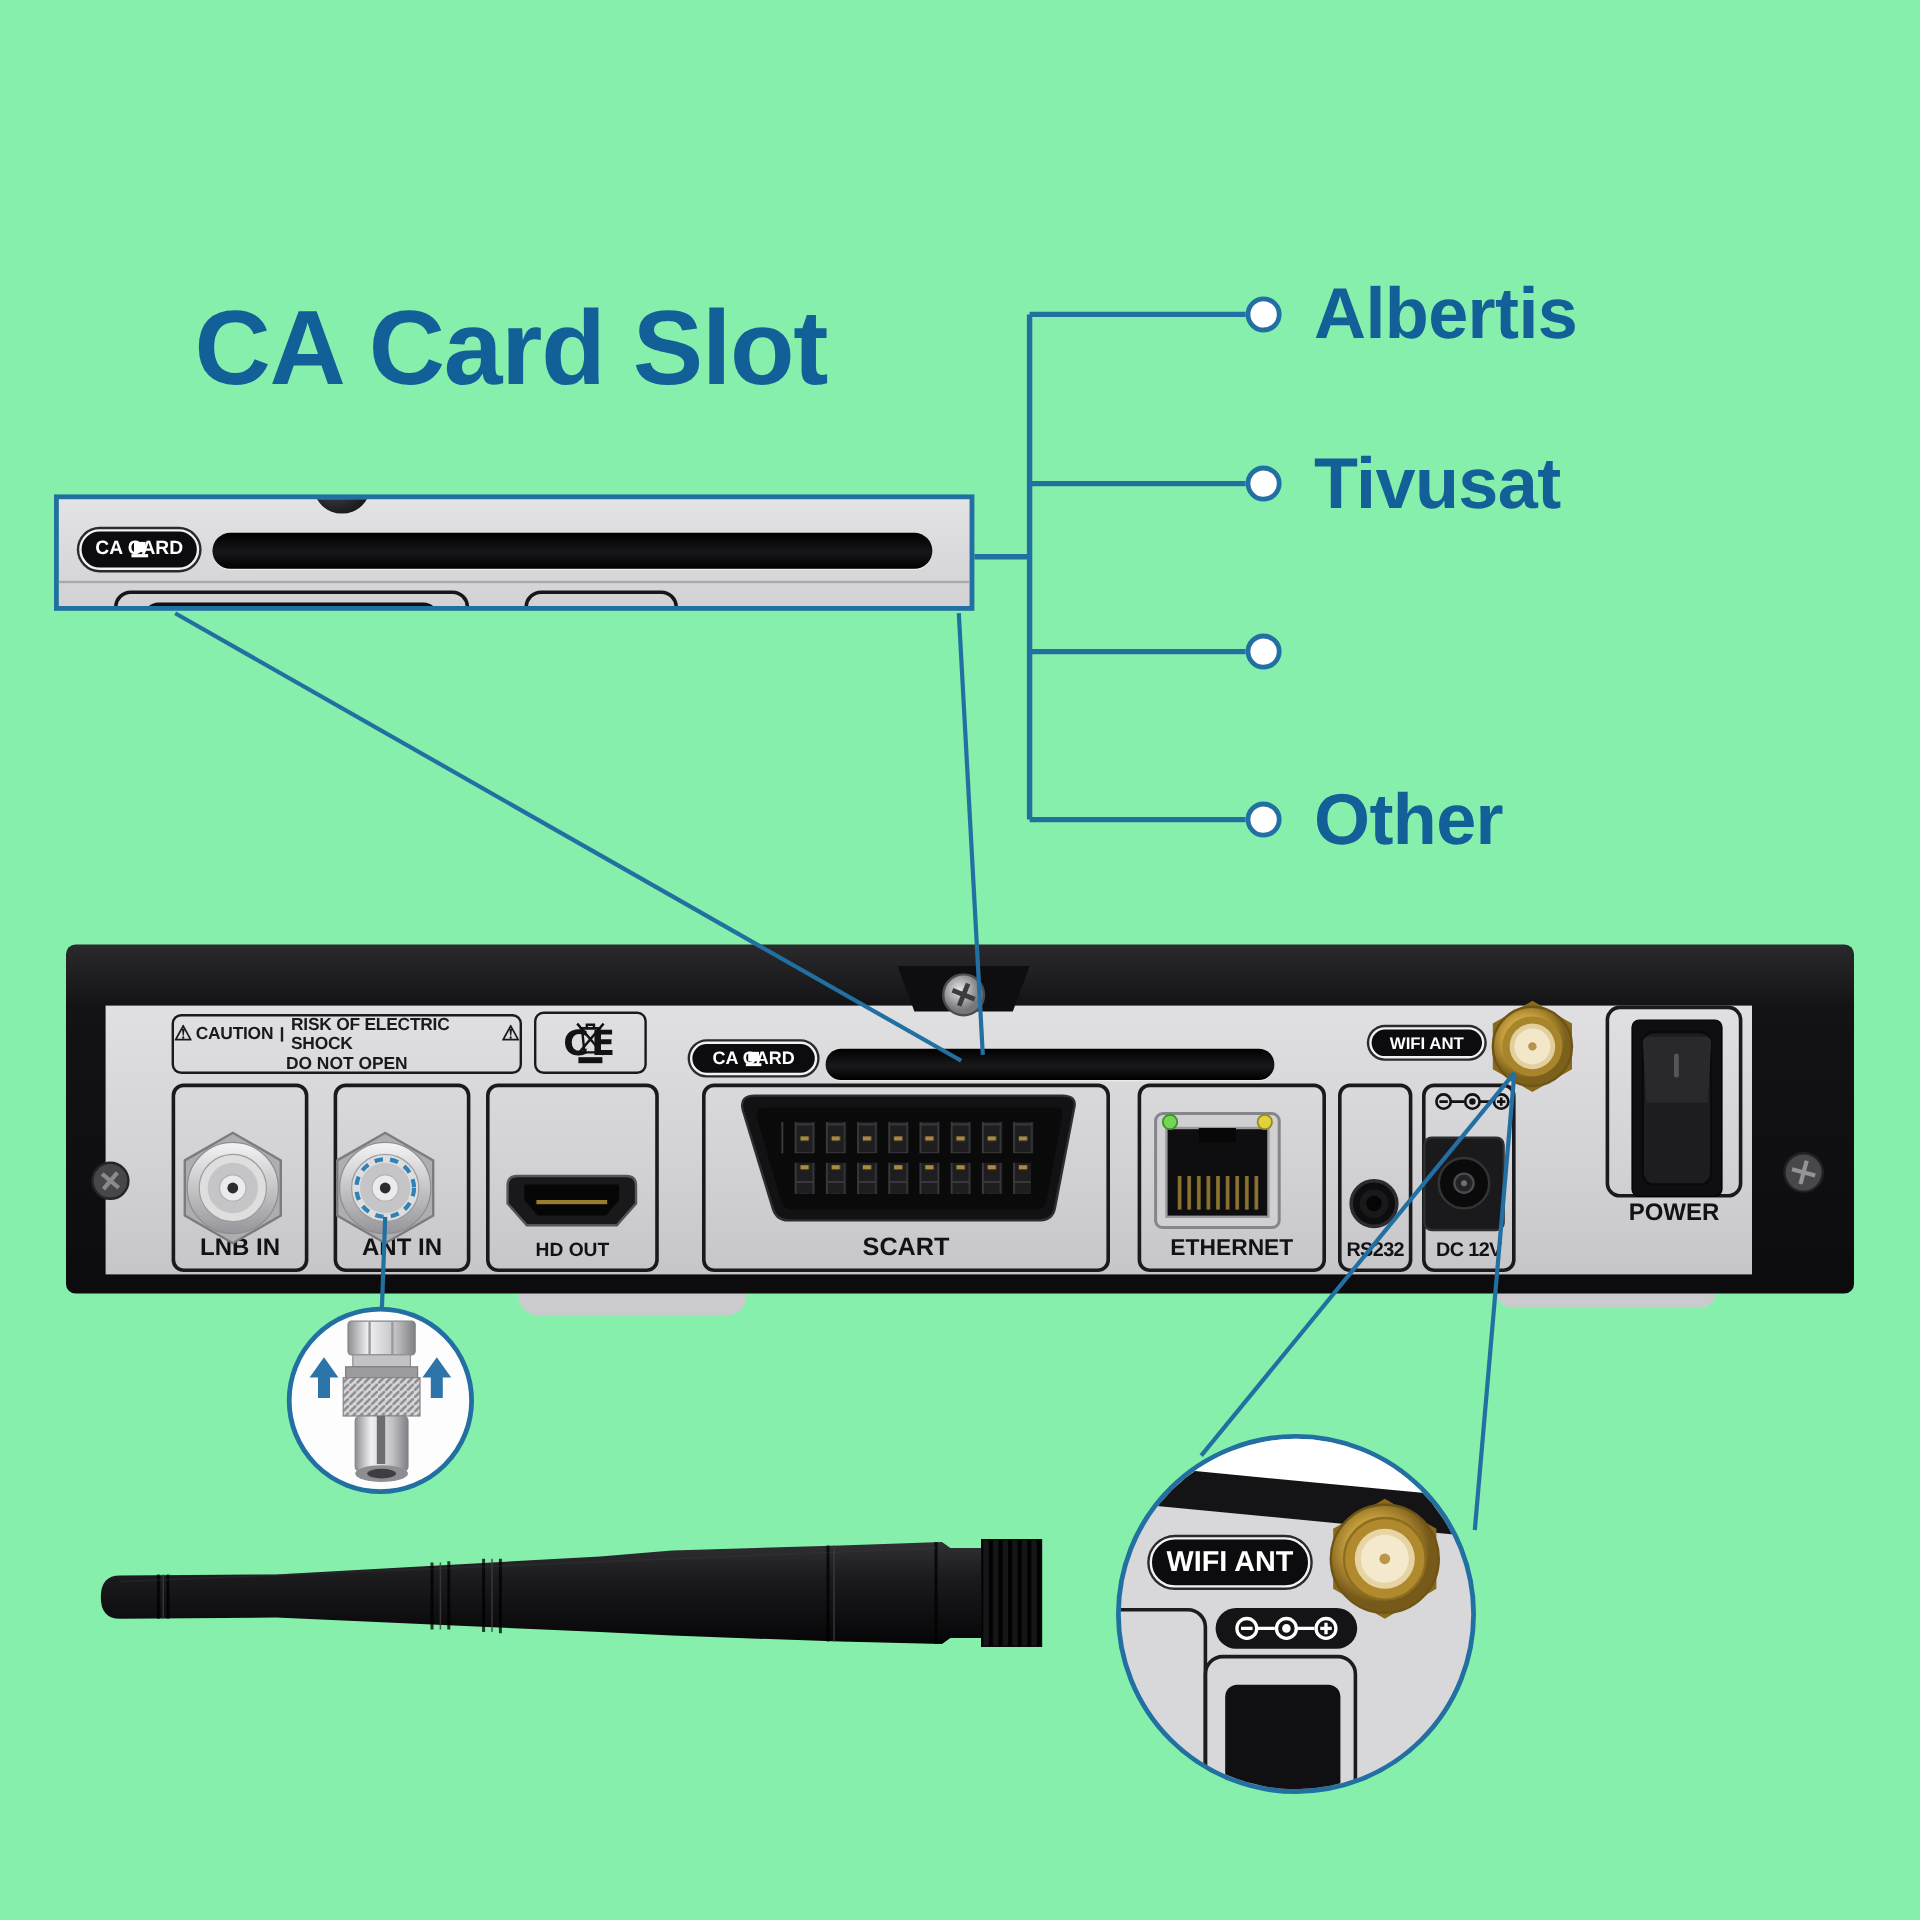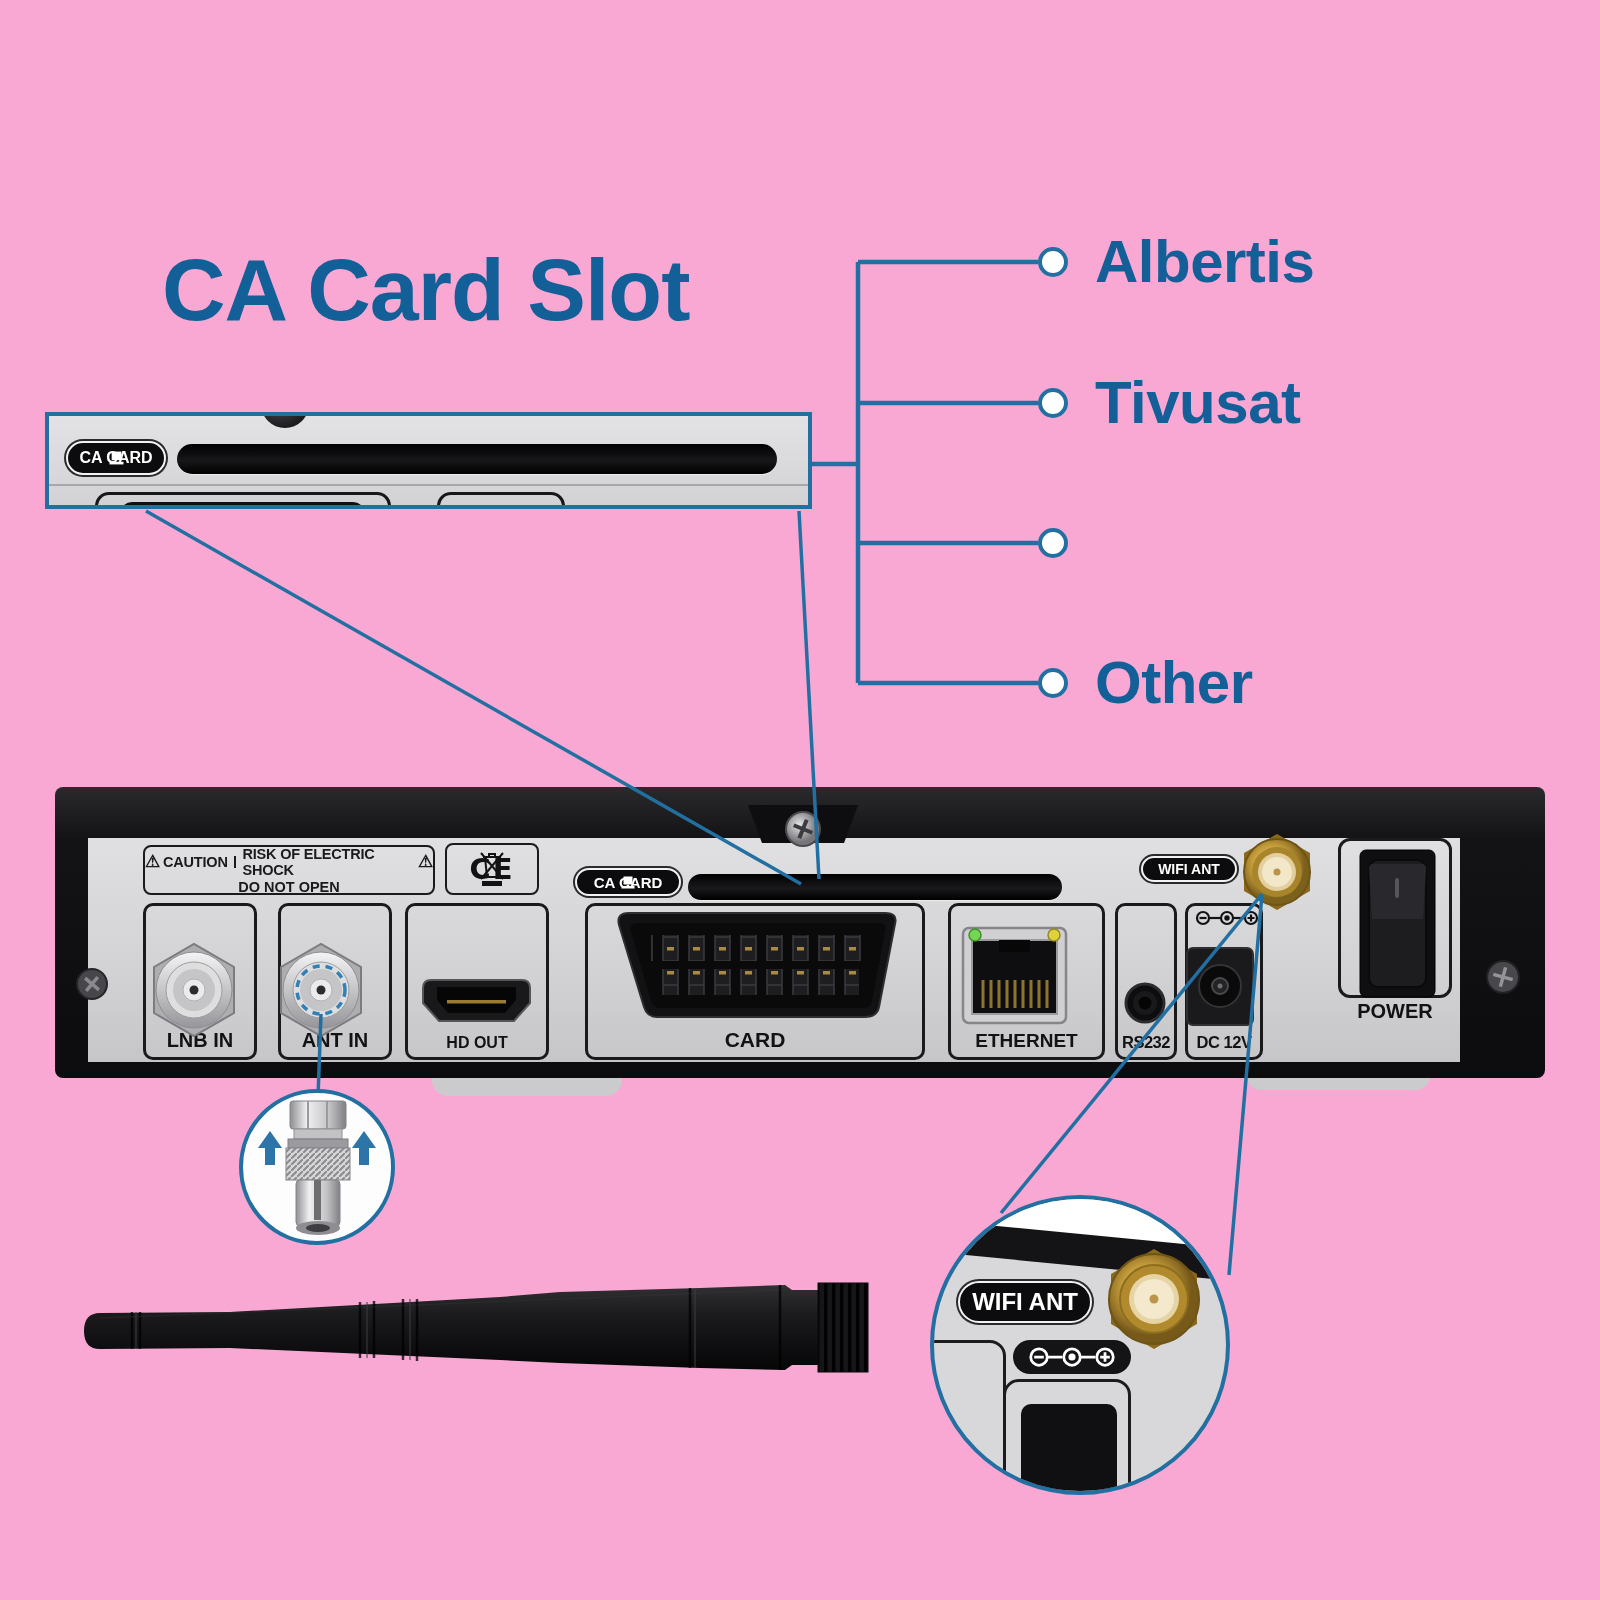--- a/index.html
+++ b/index.html
@@ -5,21 +5,21 @@
   :root{
     --accent-text:#135f98;
     --line-blue:#2270a2;
     --panel-gray:#d5d5d7;
     --chassis-black:#151517;
   }
   *{margin:0;padding:0;box-sizing:border-box;}
   html,body{width:1600px;height:1600px;background:#ffffff;overflow:hidden;
     font-family:"Liberation Sans", sans-serif;}
   .abs{position:absolute;}
-  #stage{position:relative;width:1600px;height:1600px;background:#f9a8d4;}
+  #stage{position:relative;width:1600px;height:1600px;background:#86efac;}
 
   
   .page-title{left:162px;top:246px;font-size:88px;font-weight:bold;
     color:var(--accent-text);letter-spacing:-1px;line-height:1;}
   .option-label{font-size:60px;font-weight:bold;color:var(--accent-text);
     transform:translateY(-50%);line-height:1;letter-spacing:-.5px;}
 
   
   .inset-box{left:45px;top:412px;width:767px;height:97px;border:4px solid var(--line-blue);
     background:linear-gradient(180deg,#e3e3e5,#d2d2d4);overflow:hidden;}
@@ -123,21 +123,21 @@
   <div class="abs pbox" style="left:143px;top:903px;width:114px;height:157px;">
     <div class="plabel" style="font-size:20px;">LNB IN</div>
   </div>
   <div class="abs pbox" style="left:278px;top:903px;width:114px;height:157px;">
     <div class="plabel" style="font-size:20px;">ANT IN</div>
   </div>
   <div class="abs pbox" style="left:405px;top:903px;width:144px;height:157px;">
     <div class="plabel" style="font-size:16px;">HD OUT</div>
   </div>
   <div class="abs pbox" style="left:585px;top:903px;width:340px;height:157px;">
-    <div class="plabel" style="font-size:21px;">CARD</div>
+    <div class="plabel" style="font-size:21px;">SCART</div>
   </div>
   <div class="abs pbox" style="left:948px;top:903px;width:157px;height:157px;">
     <div class="plabel" style="font-size:19px;">ETHERNET</div>
   </div>
   <div class="abs pbox" style="left:1115px;top:903px;width:62px;height:157px;">
     <div class="plabel" style="font-size:16.5px;letter-spacing:-.5px;">RS232</div>
   </div>
   <div class="abs pbox" style="left:1185px;top:903px;width:78px;height:157px;">
     <svg width="64" height="16" viewBox="0 0 64 16" style="left:7px;top:4px;">
       <g stroke="#121214" stroke-width="2.2" fill="none">

